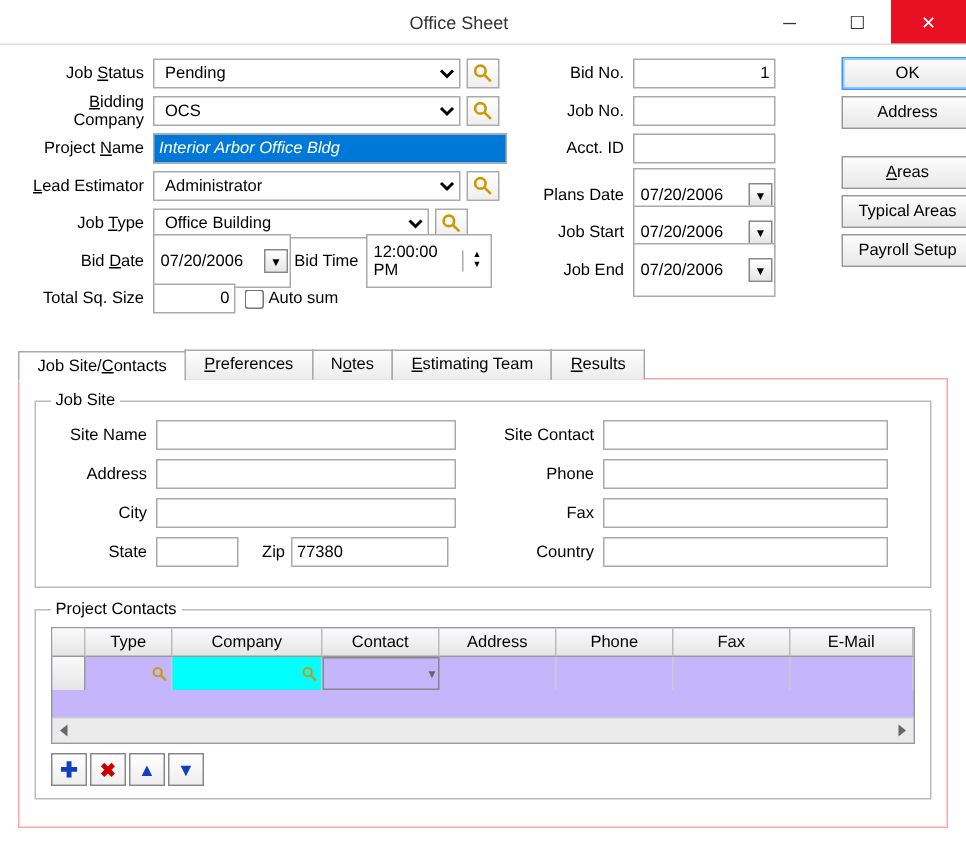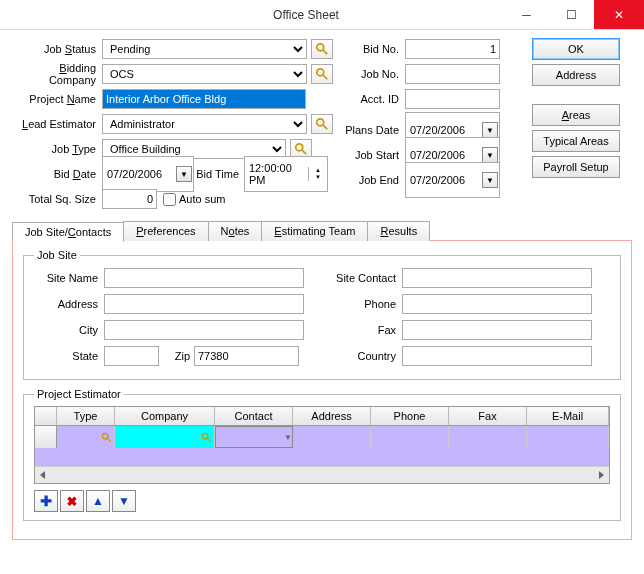--- a/index.html
+++ b/index.html
@@ -23,21 +23,21 @@
 }
 .titlebar-text { flex: 1; text-align: center; margin-left: 100px; }
 .winbtns { display: flex; }
 .winbtn {
   width: 45px; height: 29px;
   display: flex; align-items: center; justify-content: center;
   font-family: sans-serif; font-size: 12px; cursor: pointer;
 }
 .winbtn.close { background: #E81123; color: #fff; width: 50px; }
 .content { padding: 8px 12px 8px 12px; position: relative; }
-.form-grid { display: flex; gap: 12px; }
+.form-grid { display: flex; gap: 24px; }
 .leftcol { flex: 0 0 320px; }
 .midcol { flex: 0 0 175px; }
 .rightcol { flex: 0 0 88px; display: flex; flex-direction: column; gap: 4px; align-items: flex-end; }
 .row { display: flex; align-items: center; margin-bottom: 3px; height: 22px; }
 .lbl { width: 90px; text-align: right; padding-right: 6px; color: #000; }
 .lbl u { text-decoration: underline; }
 select, input[type=text] {
   border: 1px solid #aaa;
   height: 20px;
   font-size: 11px;
@@ -60,21 +60,21 @@
   width: 88px; height: 22px;
   border: 1px solid #999;
   background: linear-gradient(#fdfdfd,#e8e8e8);
   font-size: 11px; cursor: pointer;
   font-family: inherit;
 }
 .btn.primary { border: 1px solid #3399ff; box-shadow: 0 0 0 1px #8cc8ff inset; }
 .checkbox { display: flex; align-items: center; gap: 3px; margin-left: 6px; }
 .checkbox input { width: 13px; height: 13px; }
 .tabs {
-  display: flex; margin-top: 8px; position: relative; z-index: 2;
+  display: flex; margin-top: 20px; position: relative; z-index: 2;
 }
 .tab {
   padding: 3px 12px; border: 1px solid #aaa; border-bottom: none;
   background: linear-gradient(#fdfdfd,#ececec);
   margin-right: -1px; cursor: pointer; position: relative;
 }
 .tab.active { background: #fff; border-bottom: 1px solid #fff; top: 1px; z-index: 3; }
 .tabpanel {
   border: 1px solid #fca5a5; padding: 8px 10px 10px 10px; margin-top: -1px;
 }
@@ -150,21 +150,21 @@
         <select style="width:205px"><option>OCS</option></select>
         <div class="magnify">
             <svg class="mag" viewBox="0 0 16 16">
               <circle cx="6" cy="6" r="4" fill="none" stroke="#c90" stroke-width="2"></circle>
               <line x1="9" y1="9" x2="14" y2="14" stroke="#c90" stroke-width="2"></line>
             </svg>
           </div>
       </div>
       <div class="row">
         <div class="lbl">Project <u>N</u>ame</div>
-        <input type="text" class="selected-input" style="width: 204px;" value="Interior Arbor Office Bldg">
+        <input type="text" class="selected-input" style="width: 236px; font-style: italic;" value="Interior Arbor Office Bldg">
       </div>
       <div class="row">
         <div class="lbl"><u>L</u>ead Estimator</div>
         <select style="width:205px"><option>Administrator</option></select>
         <div class="magnify">
             <svg class="mag" viewBox="0 0 16 16">
               <circle cx="6" cy="6" r="4" fill="none" stroke="#c90" stroke-width="2"></circle>
               <line x1="9" y1="9" x2="14" y2="14" stroke="#c90" stroke-width="2"></line>
             </svg>
           </div>
@@ -298,21 +298,21 @@
             </div>
           <div class="jsrow">
               <div class="jslbl r">Country</div>
               <input type="text" style="width: 190px;">
             </div>
         </div>
       </div>
     </fieldset>
 
     <fieldset>
-      <legend>Project Estimator</legend>
+      <legend>Project Contacts</legend>
       <div class="contacts-table">
         <div class="contacts-header">
           <div class="rowmarker"></div>
           <div style="width:58px">Type</div>
           <div style="width:100px">Company</div>
           <div style="width:78px">Contact</div>
           <div style="width:78px">Address</div>
           <div style="width:78px">Phone</div>
           <div style="width:78px">Fax</div>
           <div style="flex:1">E-Mail</div>

